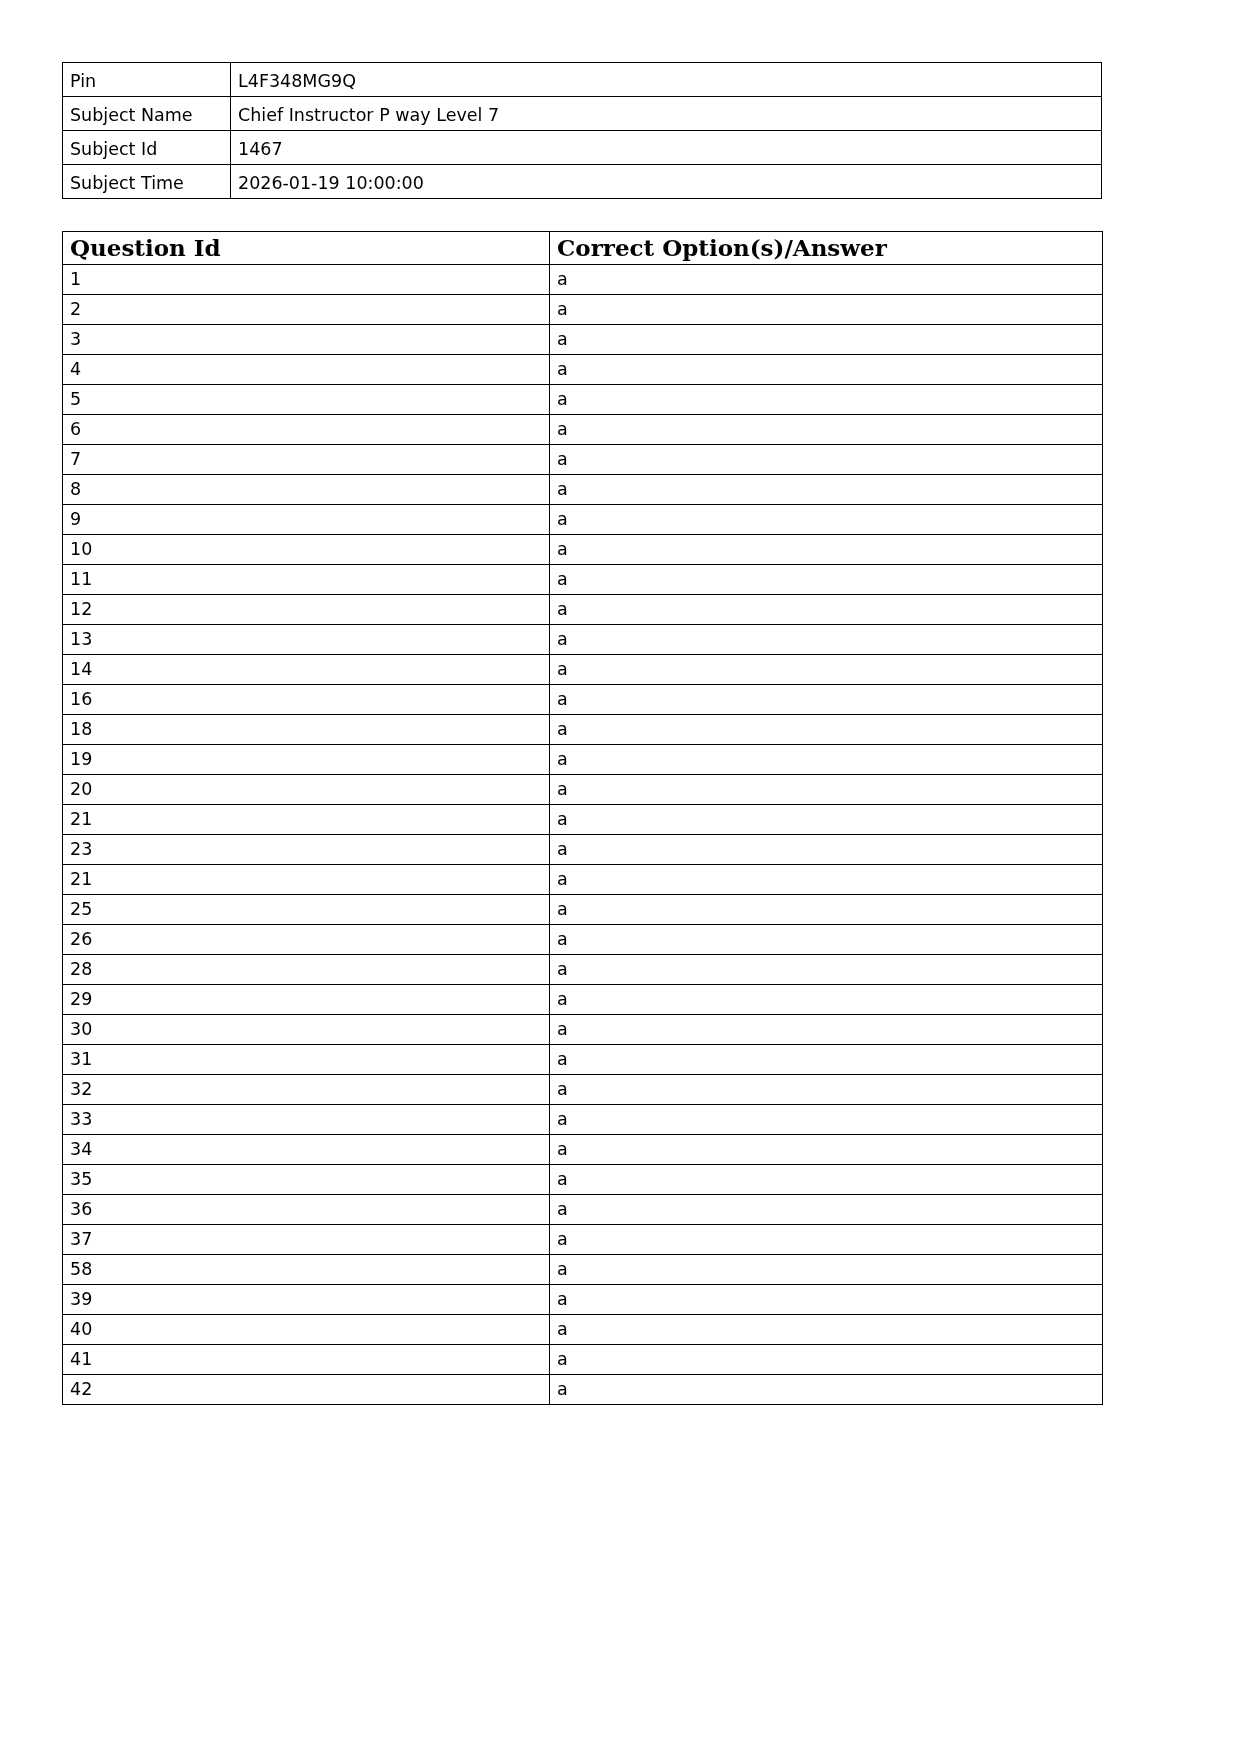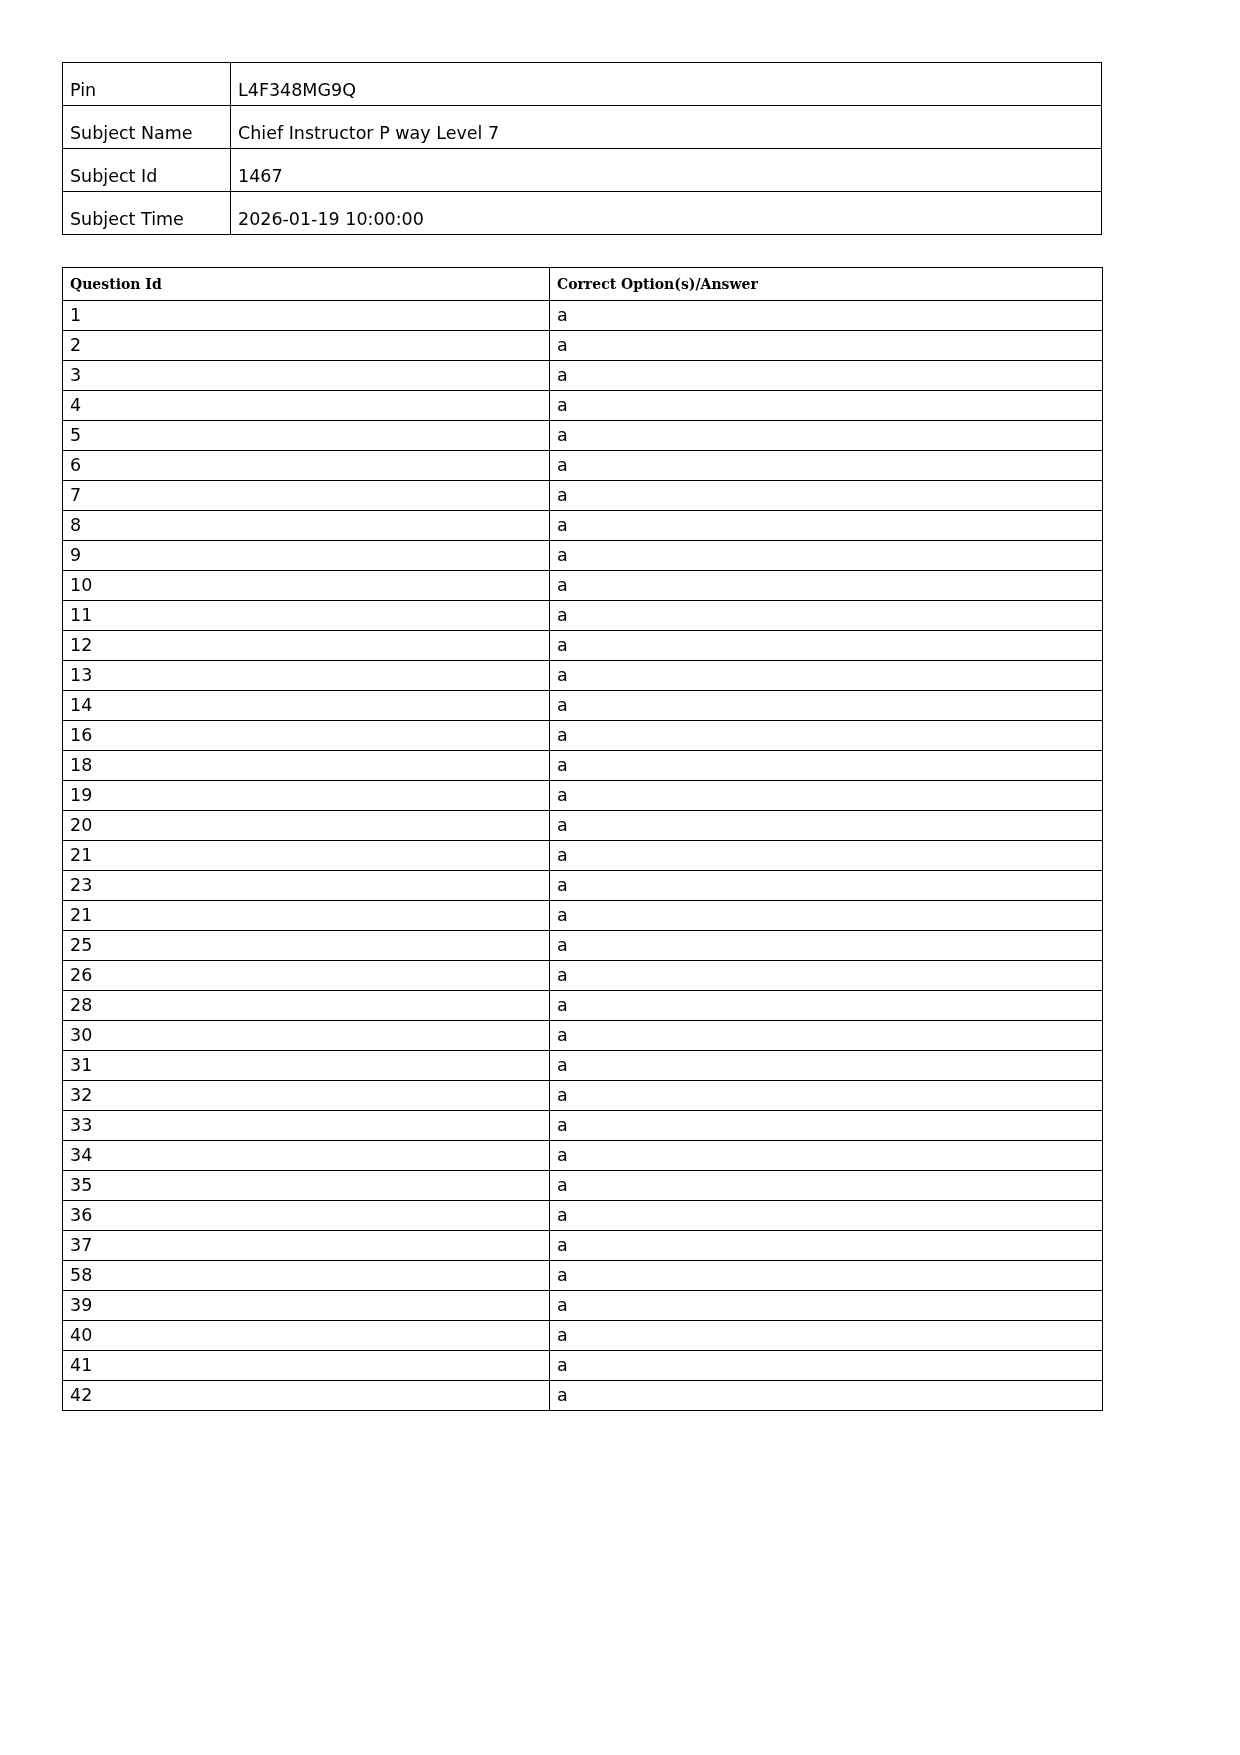--- a/index.html
+++ b/index.html
@@ -23,21 +23,21 @@
 
   
   table.info {
     border-collapse: collapse;
     width: 1040px;
     table-layout: fixed;
   }
   table.info td {
     border: 1px solid #000000;
     height: 29px;
-    padding: 13px 0 0 7px;
+    padding: 4px 0 0 7px;
     font-size: 17.5px;
     line-height: 29px;
     vertical-align: middle;
     font-family: "DejaVu Sans", sans-serif;
     white-space: nowrap;
     overflow: hidden;
     margin-left: 48px;
   }
   table.info td.label {
     width: 160px;
@@ -62,21 +62,21 @@
     font-size: 17.5px;
     line-height: 29px;
     vertical-align: middle;
     text-align: left;
     white-space: nowrap;
     overflow: hidden;
   }
   table.answers th {
     font-family: "DejaVu Serif", serif;
     font-weight: bold;
-    font-size: 14px;
+    font-size: 23px;
     height: 32px;
     line-height: 32px;
   }
   table.answers td {
     font-family: "DejaVu Sans", sans-serif;
     font-weight: normal;
   }
   table.answers col.c1 { width: 487px; }
   table.answers col.c2 { width: 553px; }
 </style>
@@ -210,20 +210,24 @@
         </tr>
         <tr>
           <td>26</td>
           <td>a</td>
         </tr>
         <tr>
           <td>28</td>
           <td>a</td>
         </tr>
         <tr>
+          <td>29</td>
+          <td>a</td>
+        </tr>
+        <tr>
           <td>30</td>
           <td>a</td>
         </tr>
         <tr>
           <td>31</td>
           <td>a</td>
         </tr>
         <tr>
           <td>32</td>
           <td>a</td>

